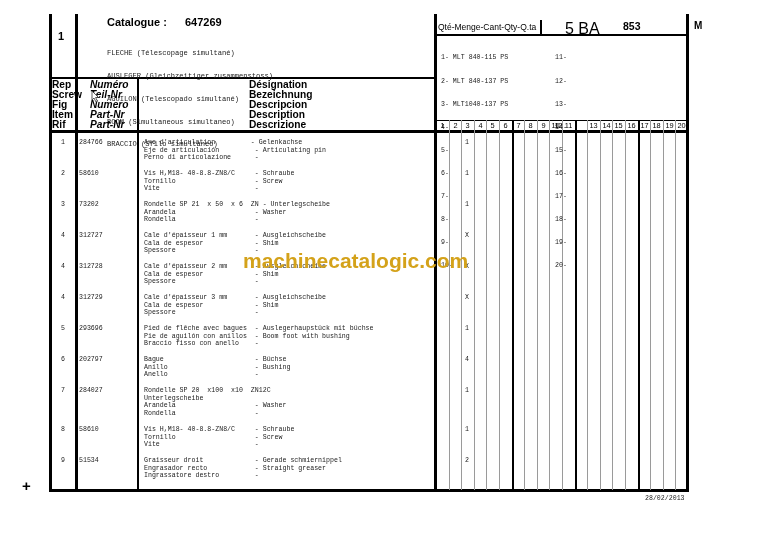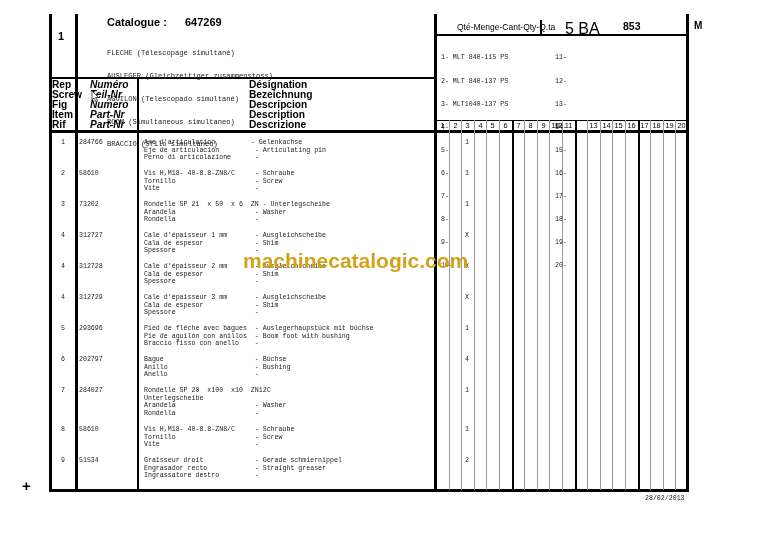--- a/index.html
+++ b/index.html
@@ -63,21 +63,21 @@
 <div class="abs title" style="left:185px; top:16px;">647269</div>
 
 <div class="abs mono sub" style="left:107px; top:35px;">
   <div>FLECHE (Télescopage simultané)</div>
   <div>AUSLEGER (Gleichzeitiger zusammenstoss)</div>
   <div>AGUILON (Telescopado simultané)</div>
   <div>BOOM (Simultaneous simultaneo)</div>
   <div>BRACCIO (Sfilo simultaneo)</div>
 </div>
 
-<div class="abs sans" style="left:438px; top:22px; font-size:8.5px;margin-left:19px;">Qté-Menge-Cant-Qty-Q.ta</div>
+<div class="abs sans" style="left:438px; top:22px; font-size:8.5px;">Qté-Menge-Cant-Qty-Q.ta</div>
 <div class="abs sans" style="left:565px; top:20px; font-size:16px; font-weight:normal;">5 BA</div>
 <div class="abs sans" style="left:623px; top:20px; font-size:10.5px; font-weight:bold;">853</div>
 <div class="abs sans" style="left:694px; top:20px; font-size:10px; font-weight:bold;">M</div>
 
 <div class="abs mono sub" style="left:441px; top:39px; font-size:6.6px; line-height:7.7px;">
   <div>1- MLT 840-115 PS</div>
   <div>2- MLT 840-137 PS</div>
   <div>3- MLT1040-137 PS</div>
   <div>4-</div>
   <div>5-</div>

